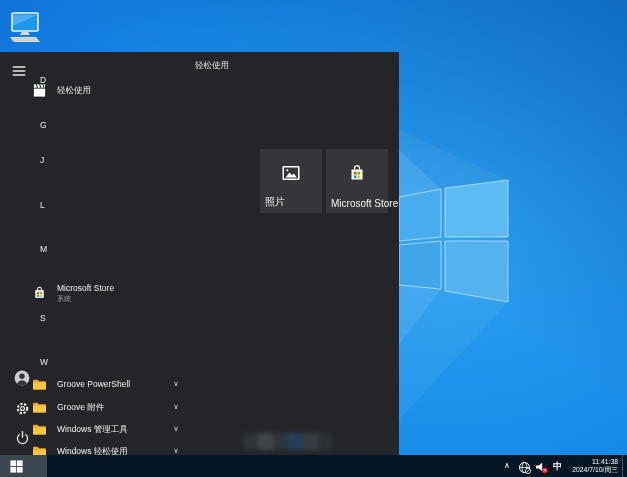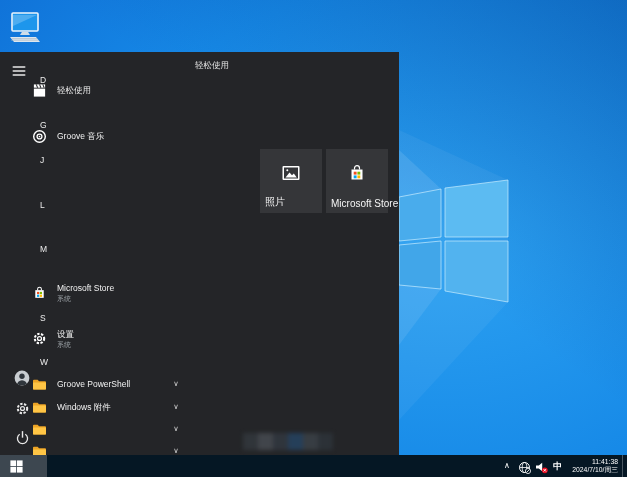--- a/index.html
+++ b/index.html
@@ -141,30 +141,20 @@
             <rect x="2" y="6" width="12" height="8.5" fill="#fff"></rect>
           </svg>
         </span>
         <span class="lbl">轻松使用</span>
       </div>
 
       <div class="al-row" style="top:63px">
         <span class="letter-txt">G</span>
       </div>
 
-      <div class="al-row" style="top:74px">
-        <span class="ic">
-          <svg width="15" height="15" viewBox="0 0 16 16">
-            <circle cx="8" cy="8" r="6.2" fill="none" stroke="#fff" stroke-width="1.5"></circle>
-            <circle cx="8" cy="8" r="2.6" fill="none" stroke="#fff" stroke-width="1.4"></circle>
-            <circle cx="8" cy="8" r="0.9" fill="#fff"></circle>
-          </svg>
-        </span>
-        <span class="lbl">Groove 音乐</span>
-      </div>
 
       <div class="al-row" style="top:98px">
         <span class="letter-txt">J</span>
       </div>
 
 
       <div class="al-row" style="top:143px">
         <span class="letter-txt">L</span>
       </div>
 
@@ -186,30 +176,20 @@
           </svg>
         </span>
         <span class="lbl">Microsoft Store</span>
         <span class="sub">系统</span>
       </div>
 
       <div class="al-row" style="top:256px">
         <span class="letter-txt">S</span>
       </div>
 
-      <div class="al-row two" style="top:275px">
-        <span class="ic">
-          <svg width="15" height="15" viewBox="0 0 16 16">
-            <circle cx="8" cy="8" r="5" fill="none" stroke="#fff" stroke-width="2.2" stroke-dasharray="2.5 1.6"></circle>
-            <circle cx="8" cy="8" r="2.1" fill="none" stroke="#fff" stroke-width="1.3"></circle>
-          </svg>
-        </span>
-        <span class="lbl">设置</span>
-        <span class="sub">系统</span>
-      </div>
 
       <div class="al-row" style="top:300px">
         <span class="letter-txt">W</span>
       </div>
 
       <div class="al-row" style="top:322px">
         <span class="ic">
           <svg width="15" height="13" viewBox="0 0 16 14">
             <path d="M1 3 q0-1 1-1 h4 l1.5 1.5 H14 q1 0 1 1 V11.5 q0 1 -1 1 H2 q-1 0 -1 -1 Z" fill="#eda425"></path>
             <rect x="1" y="4.8" width="14" height="7.7" rx="0.8" fill="#ffc545"></rect>
@@ -219,41 +199,43 @@
         <span class="chev">∨</span>
       </div>
 
       <div class="al-row" style="top:345px">
         <span class="ic">
           <svg width="15" height="13" viewBox="0 0 16 14">
             <path d="M1 3 q0-1 1-1 h4 l1.5 1.5 H14 q1 0 1 1 V11.5 q0 1 -1 1 H2 q-1 0 -1 -1 Z" fill="#eda425"></path>
             <rect x="1" y="4.8" width="14" height="7.7" rx="0.8" fill="#ffc545"></rect>
           </svg>
         </span>
-        <span class="lbl">Windows 附件</span>
+        <span class="lbl">Groove 附件</span>
         <span class="chev">∨</span>
       </div>
 
       <div class="al-row" style="top:367px">
         <span class="ic">
           <svg width="15" height="13" viewBox="0 0 16 14">
             <path d="M1 3 q0-1 1-1 h4 l1.5 1.5 H14 q1 0 1 1 V11.5 q0 1 -1 1 H2 q-1 0 -1 -1 Z" fill="#eda425"></path>
             <rect x="1" y="4.8" width="14" height="7.7" rx="0.8" fill="#ffc545"></rect>
           </svg>
         </span>
+        <span class="lbl">Windows 管理工具</span>
         <span class="chev">∨</span>
       </div>
 
       <div class="al-row" style="top:389px">
         <span class="ic">
           <svg width="15" height="13" viewBox="0 0 16 14">
             <path d="M1 3 q0-1 1-1 h4 l1.5 1.5 H14 q1 0 1 1 V11.5 q0 1 -1 1 H2 q-1 0 -1 -1 Z" fill="#eda425"></path>
             <rect x="1" y="4.8" width="14" height="7.7" rx="0.8" fill="#ffc545"></rect>
           </svg>
         </span>
+        <span class="lbl">Windows 轻松使用</span>
         <span class="chev">∨</span>
       </div>
     </div>
 
     <div class="group-title">轻松使用</div>
 
     <div class="tile" style="left:260px;">
       <span class="tile-icon">
         <svg width="20" height="20" viewBox="0 0 20 20">
           <rect x="1.5" y="3" width="17" height="14" rx="1" fill="#fff"></rect>

